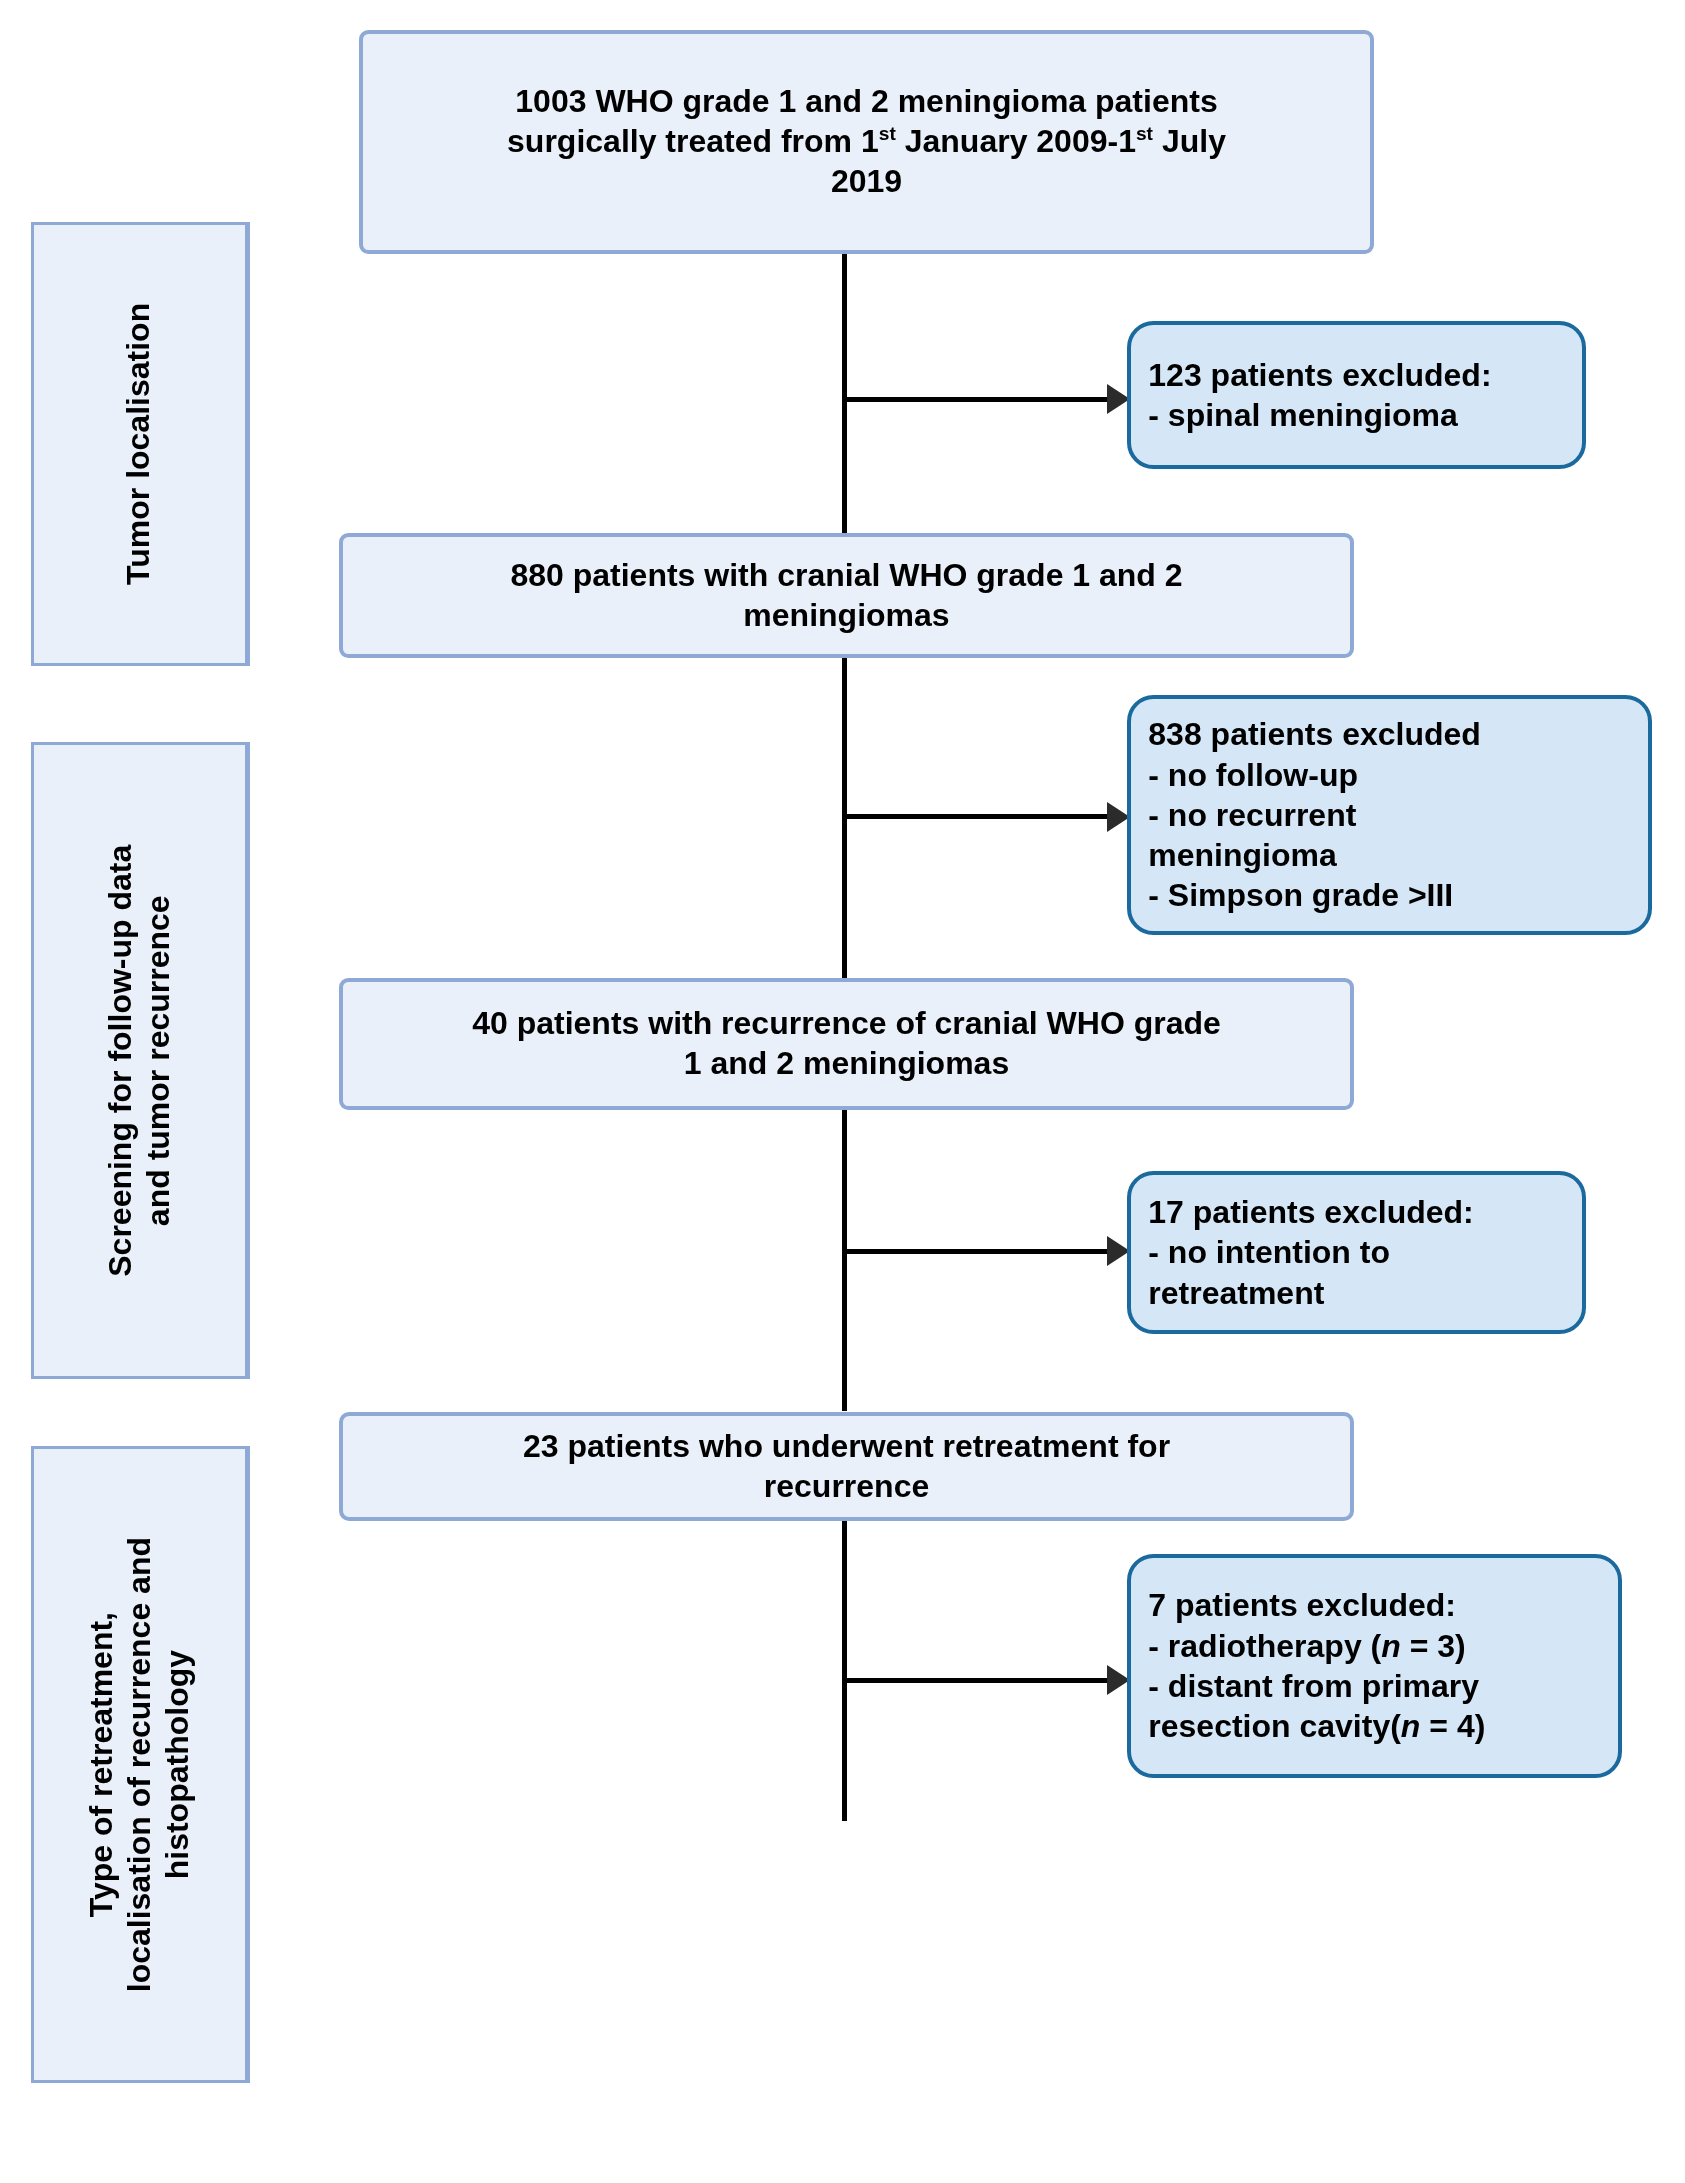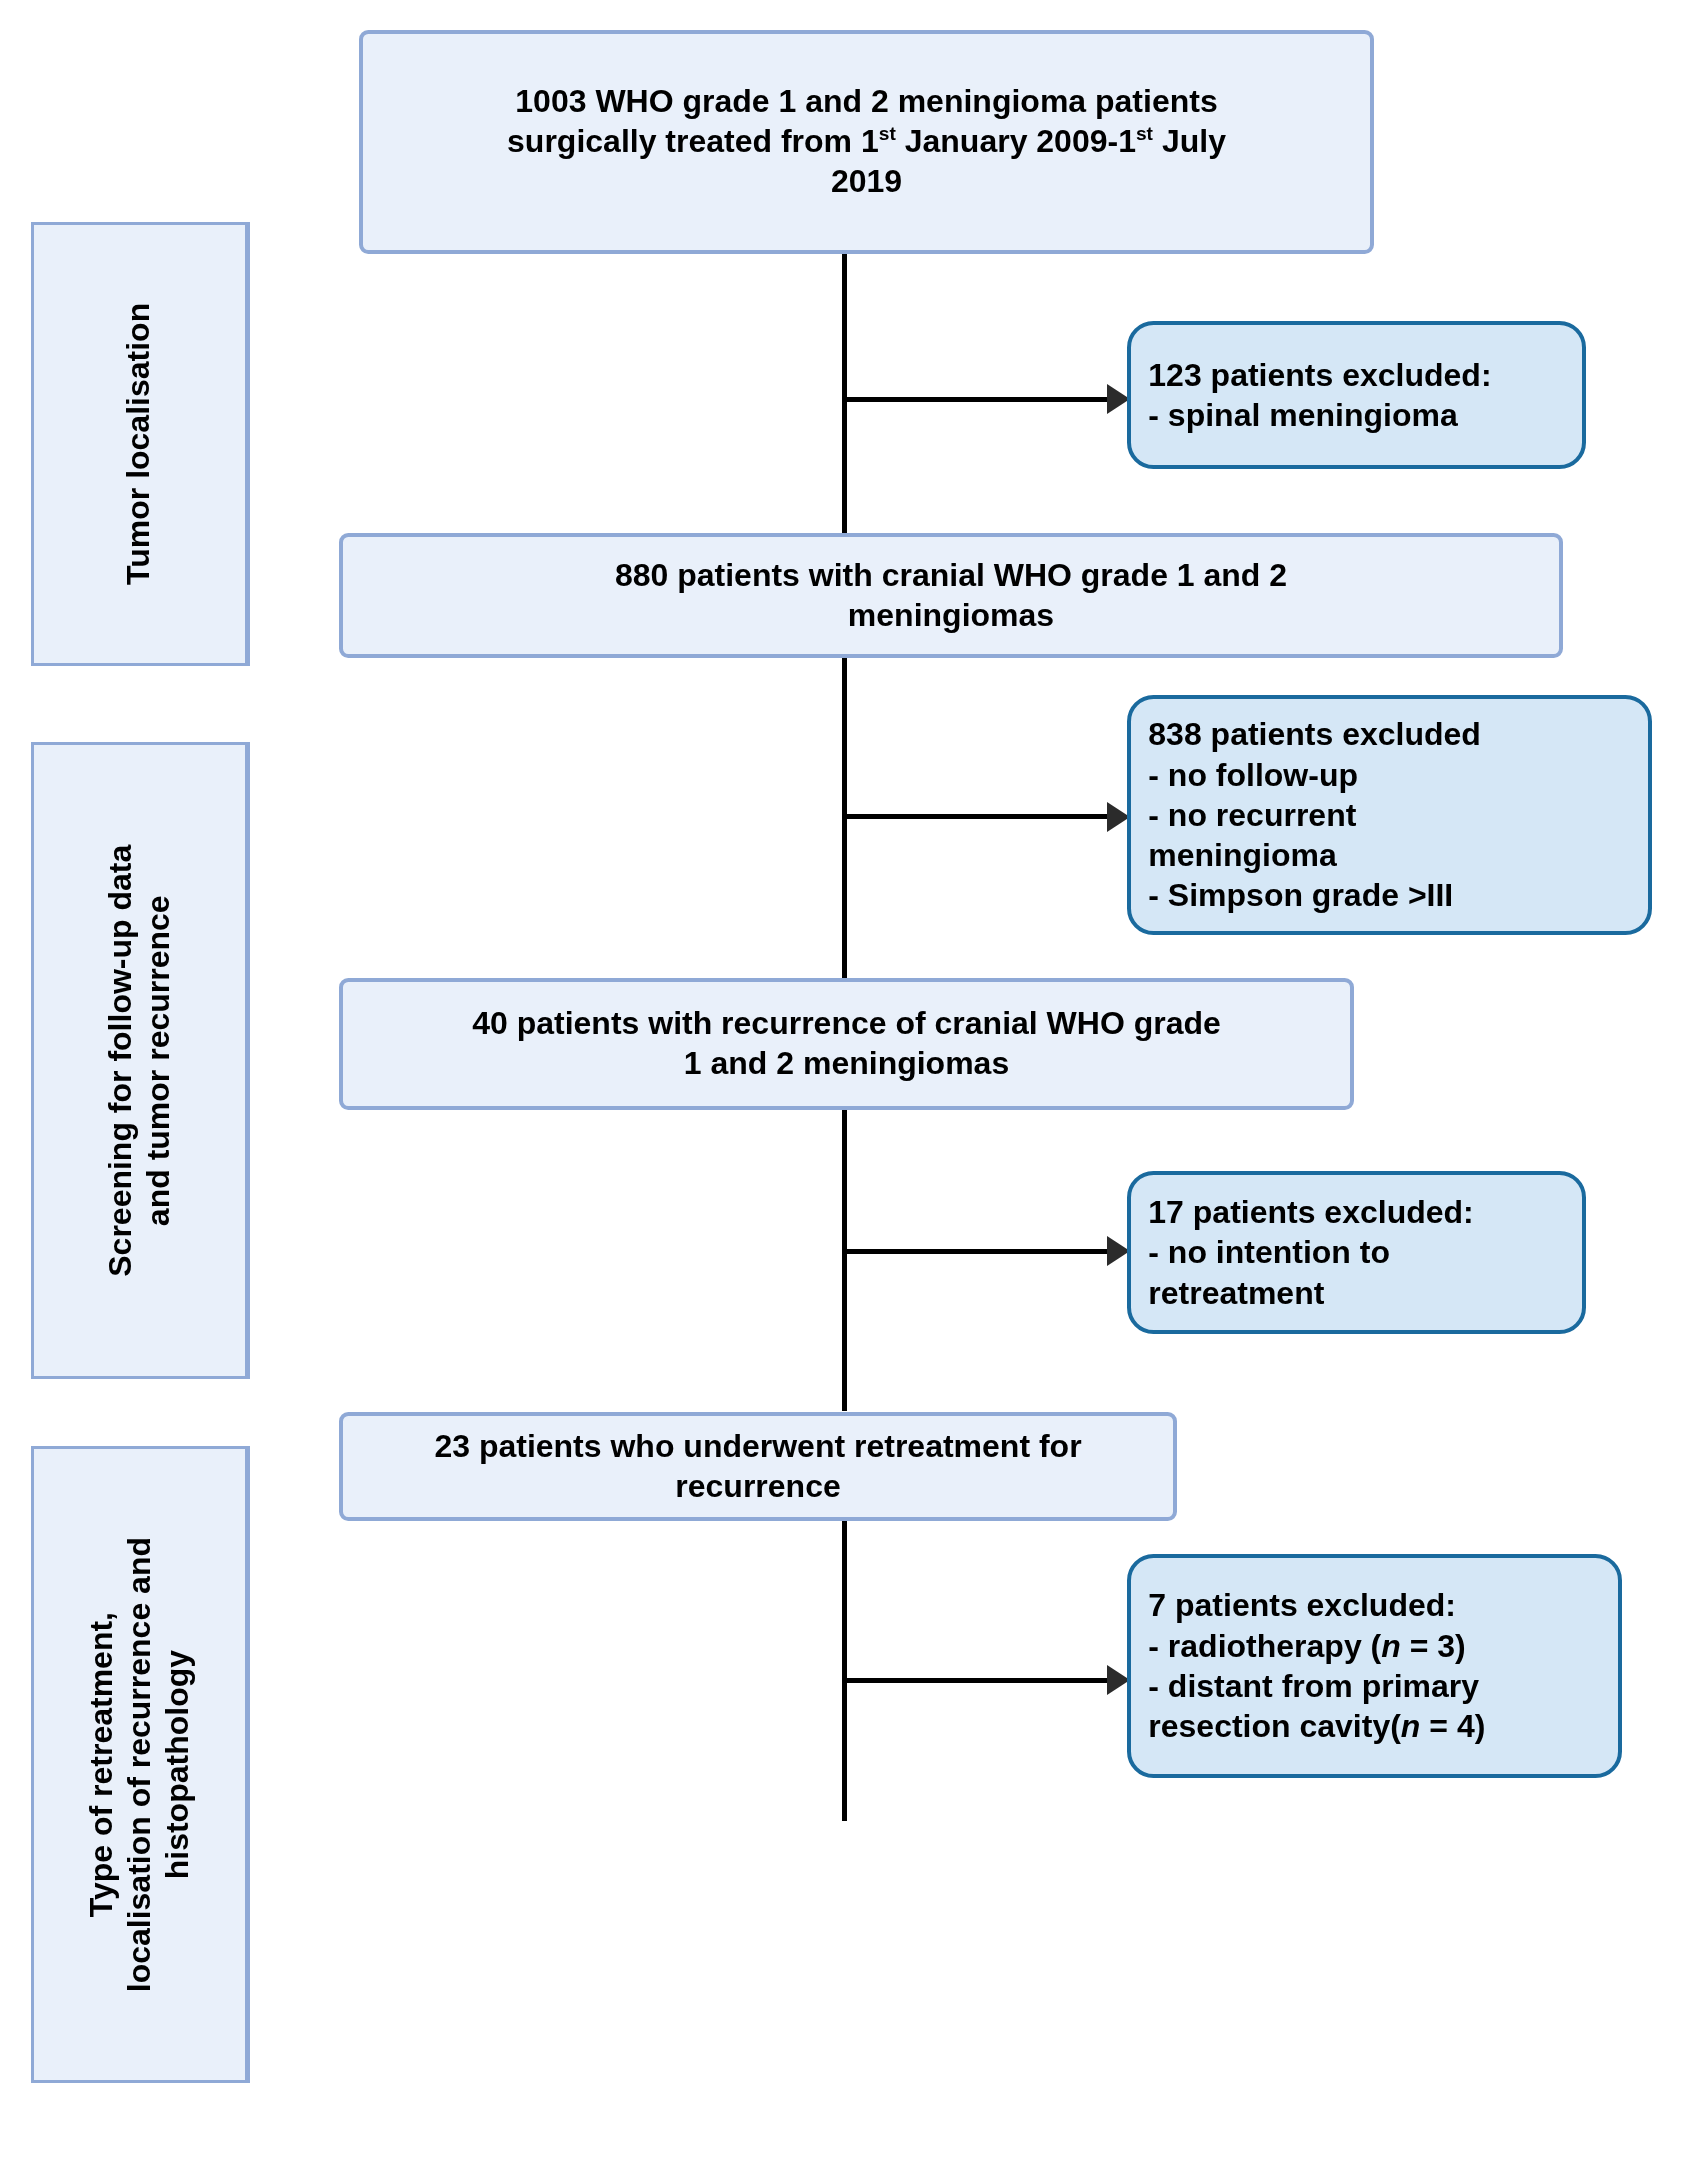--- a/index.html
+++ b/index.html
@@ -140,29 +140,29 @@
   <div class="h-line" style="left:842px; top:1249px; width:278px;"></div>
   <div class="arrow-head" style="left:1107px; top:1236px;"></div>
 
   <div class="h-line" style="left:842px; top:1678px; width:278px;"></div>
   <div class="arrow-head" style="left:1107px; top:1665px;"></div>
 
   <div class="flow-box" style="left:339px; top:30px; width:1015px; height:224px;margin-left:20px;">
     <div class="flow-text">1003 WHO grade 1 and 2 meningioma patients<br>surgically treated from 1<sup>st</sup> January 2009-1<sup>st</sup> July<br>2019</div>
   </div>
 
-  <div class="flow-box" style="left:339px; top:533px; width:1224px; height:125px;">
+  <div class="flow-box" style="left:339px; top:533px; width:1015px; height:125px;">
     <div class="flow-text">880 patients with cranial WHO grade 1 and 2<br>meningiomas</div>
   </div>
 
   <div class="flow-box" style="left:339px; top:978px; width:1015px; height:132px;">
     <div class="flow-text">40 patients with recurrence of cranial WHO grade<br>1 and 2 meningiomas</div>
   </div>
 
-  <div class="flow-box" style="left:339px; top:1412px; width:838px; height:109px;">
+  <div class="flow-box" style="left:339px; top:1412px; width:1015px; height:109px;border-radius:10px;">
     <div class="flow-text">23 patients who underwent retreatment for<br>recurrence</div>
   </div>
 
 
   <div class="excl-box" style="left:1127px; top:321px; width:459px; height:148px;">
     <div class="excl-text">123 patients excluded:<br>- spinal meningioma</div>
   </div>
 
   <div class="excl-box" style="left:1127px; top:695px; width:525px; height:240px;">
     <div class="excl-text">838 patients excluded<br>- no follow-up<br>- no recurrent<br>meningioma<br>- Simpson grade &gt;III</div>

